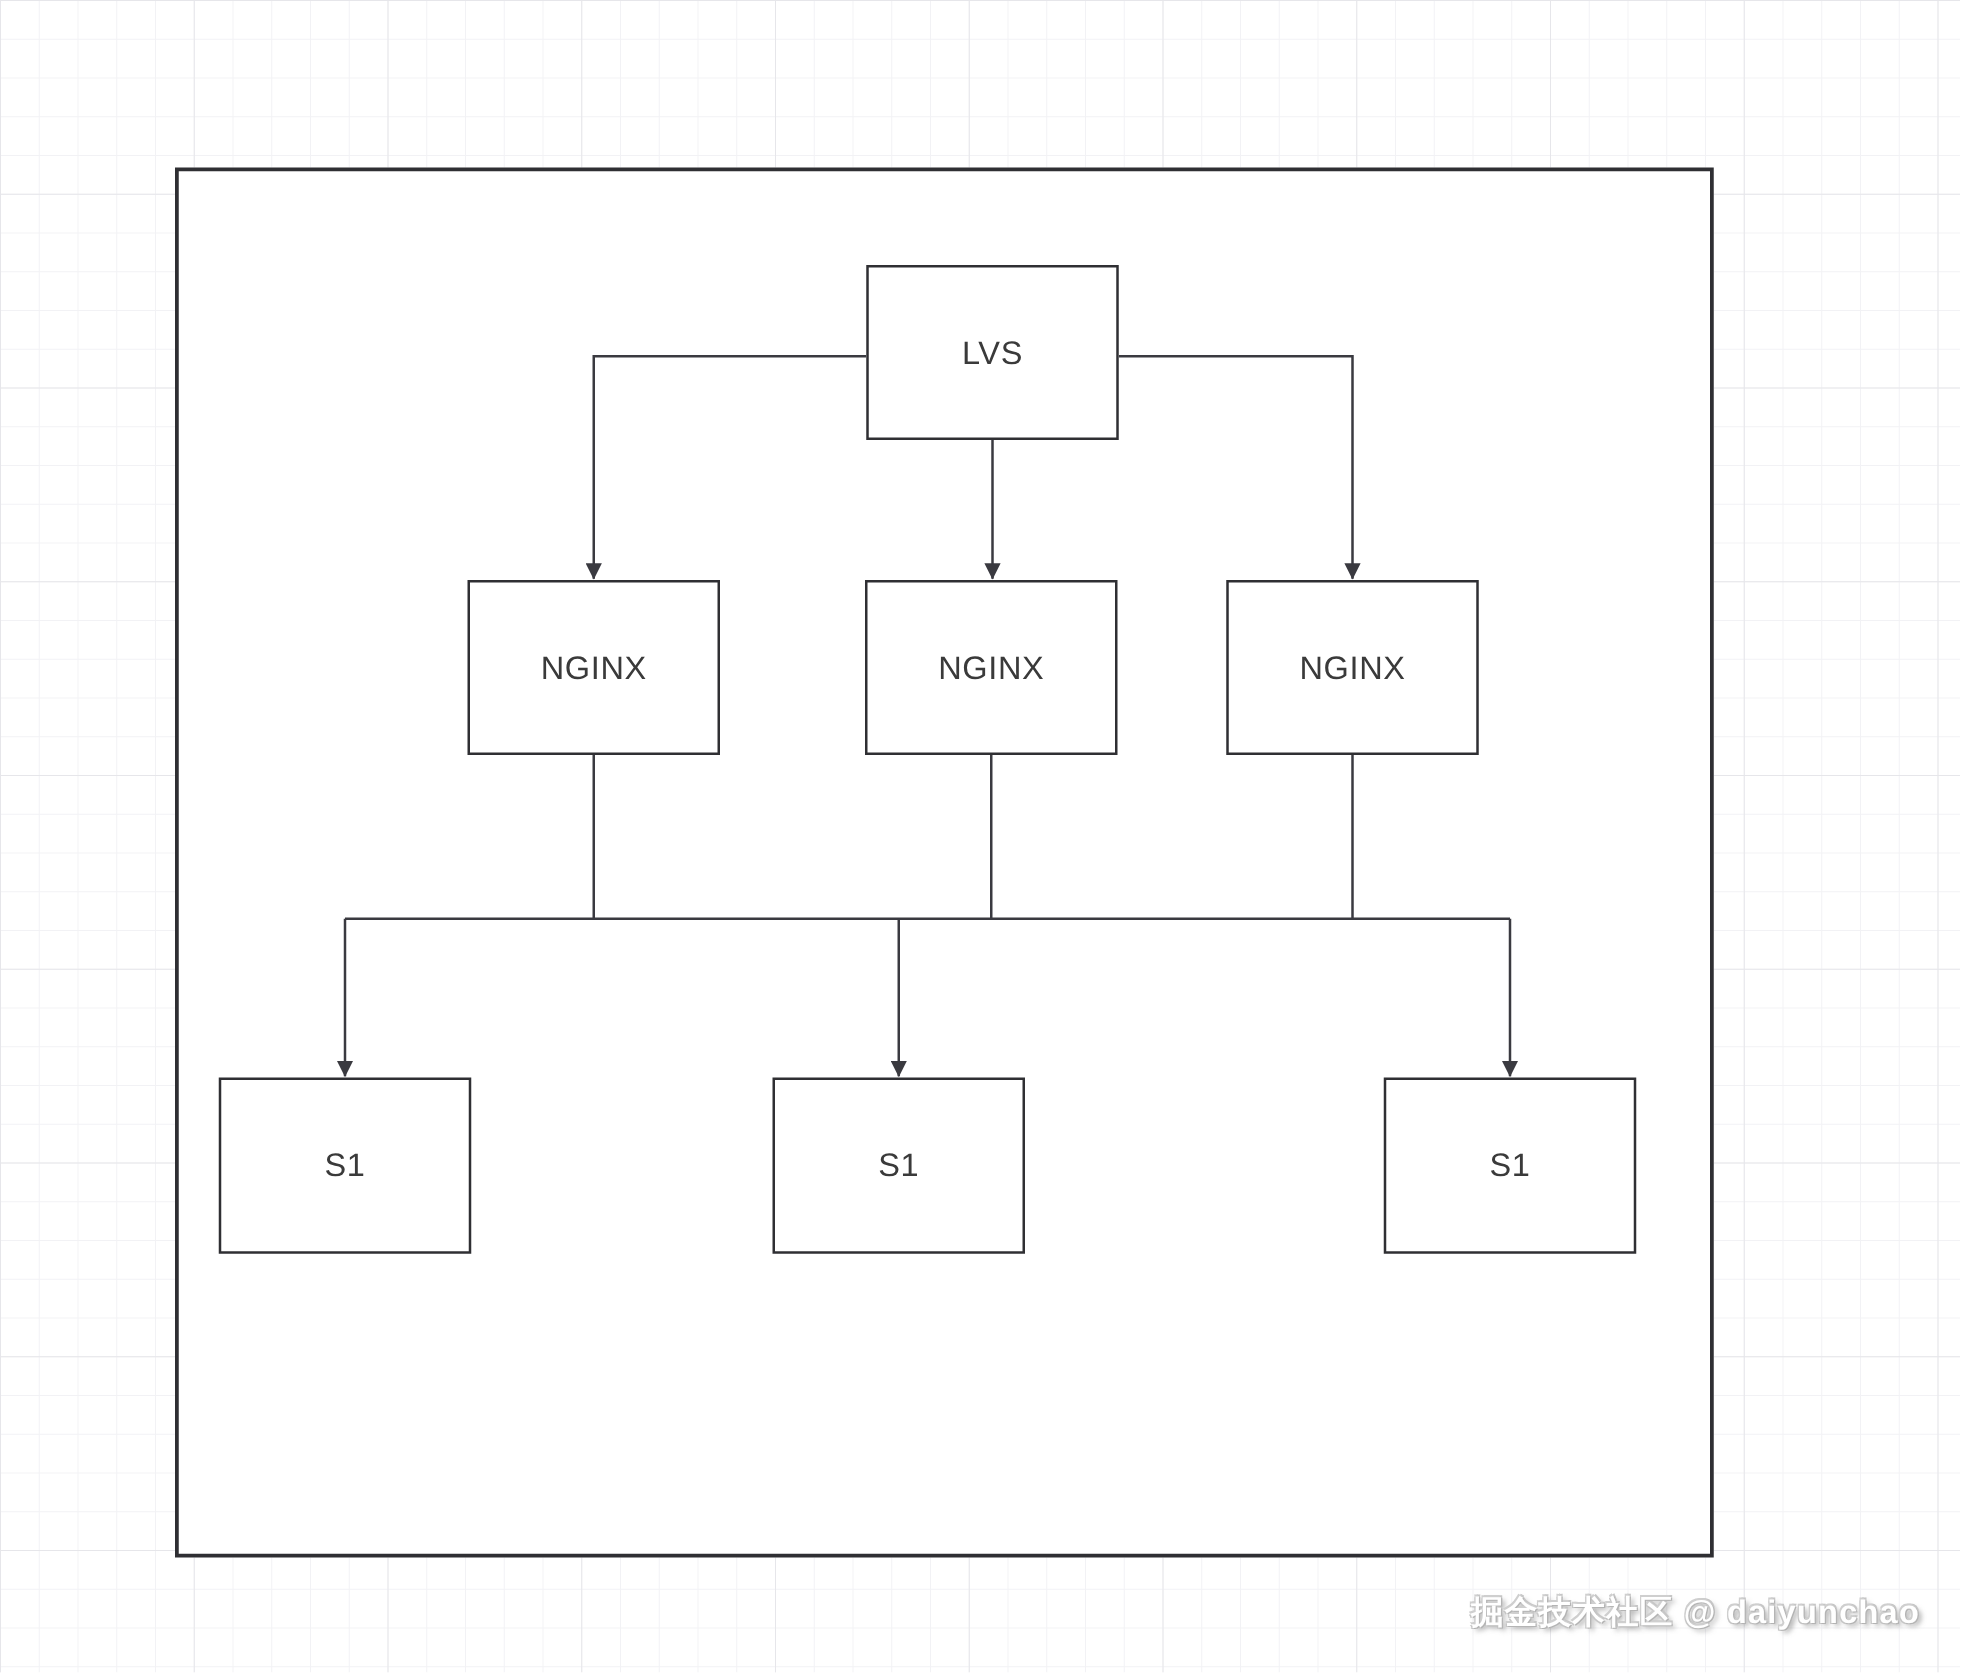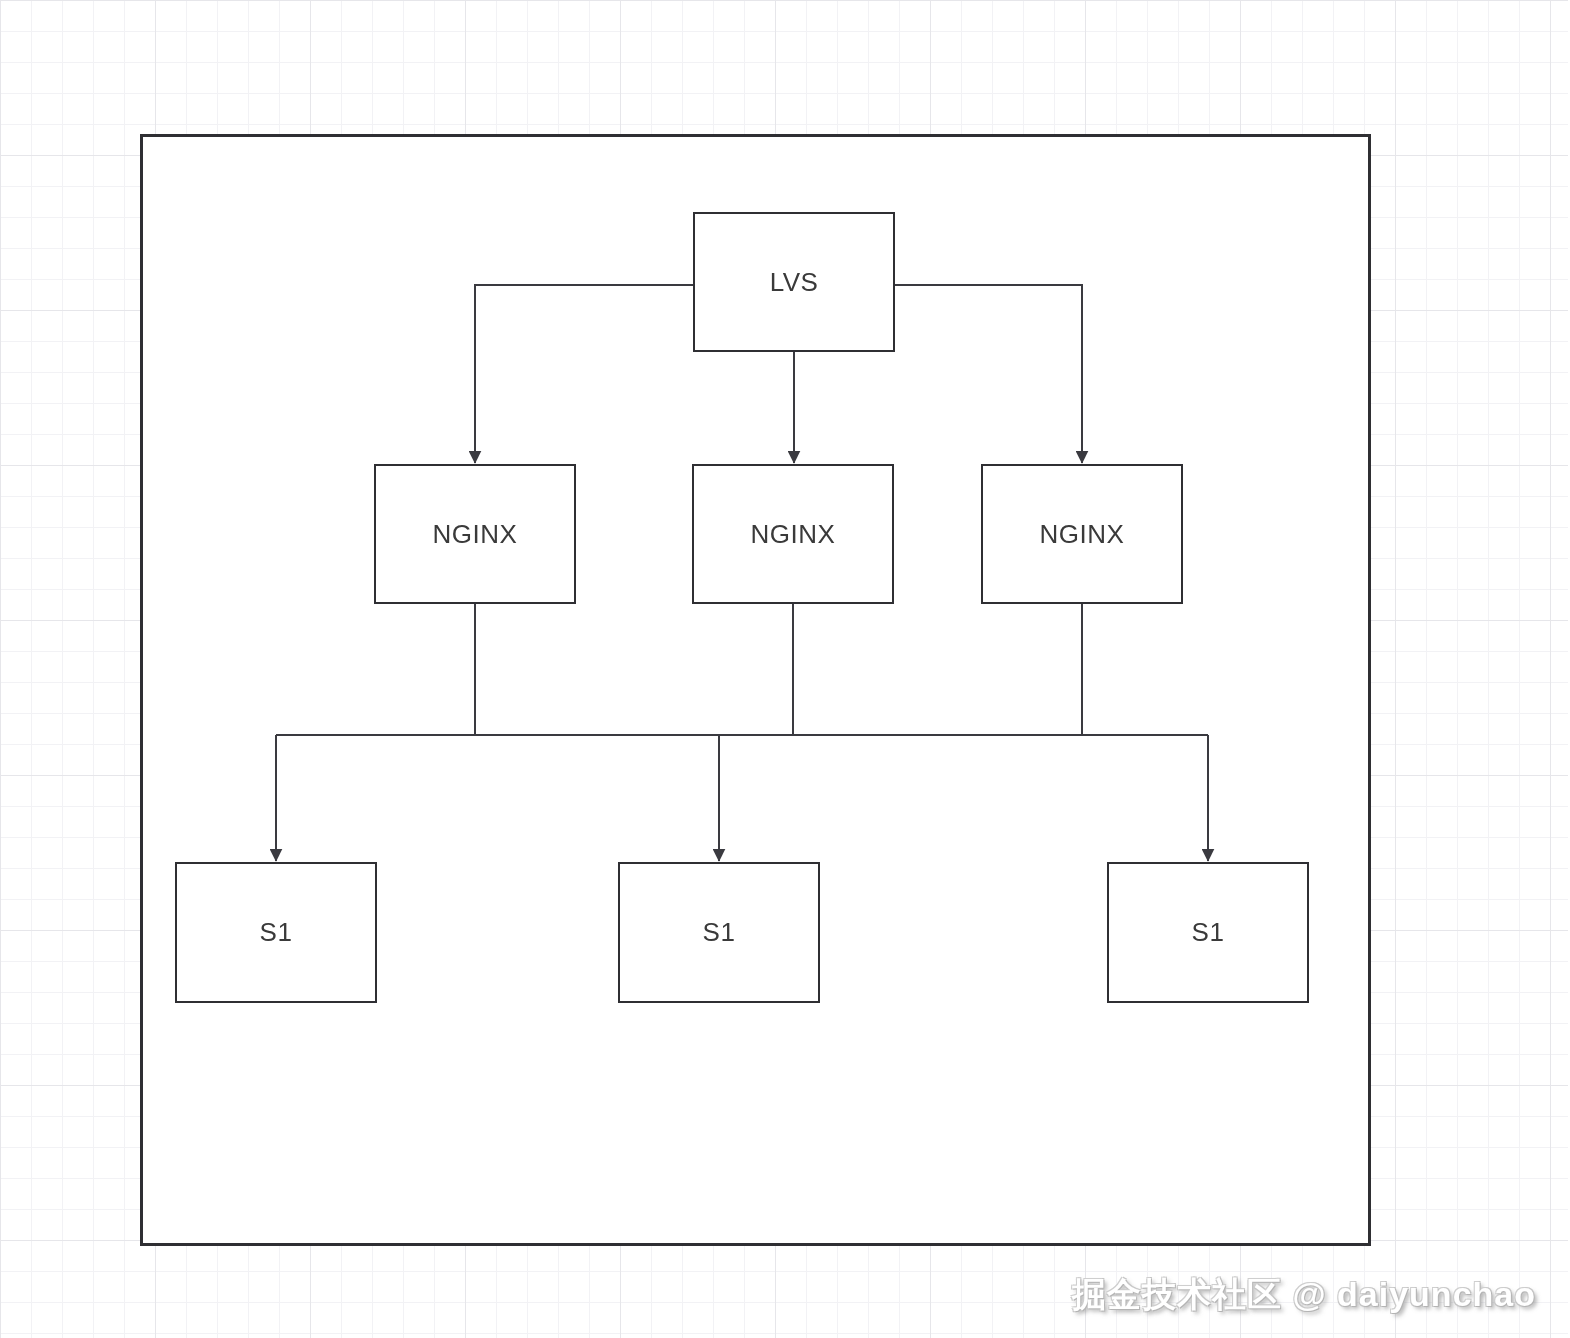--- a/index.html
+++ b/index.html
@@ -64,21 +64,21 @@
   .node-nginx-2 { left: 692px;  top: 464px; }
   .node-nginx-3 { left: 981px;  top: 464px; }
   .node-s1-1    { left: 175px;  top: 862px; height: 141px; }
   .node-s1-2    { left: 618px;  top: 862px; height: 141px; }
   .node-s1-3    { left: 1107px; top: 862px; height: 141px; }
 
   .watermark {
     position: absolute;
     top: 1272px;
     right: 32px;
-    font-size: 34px;
+    font-size: 26px;
     font-weight: 600;
     letter-spacing: 1px;
     color: #ffffff;
     text-shadow:
       1px 1px 0 #b4b4b4,
       -1px -1px 0 #cfcfcf,
       1px -1px 0 #c6c6c6,
       -1px 1px 0 #c6c6c6,
       3px 3px 4px rgba(110, 110, 110, 0.55);
     white-space: nowrap;

